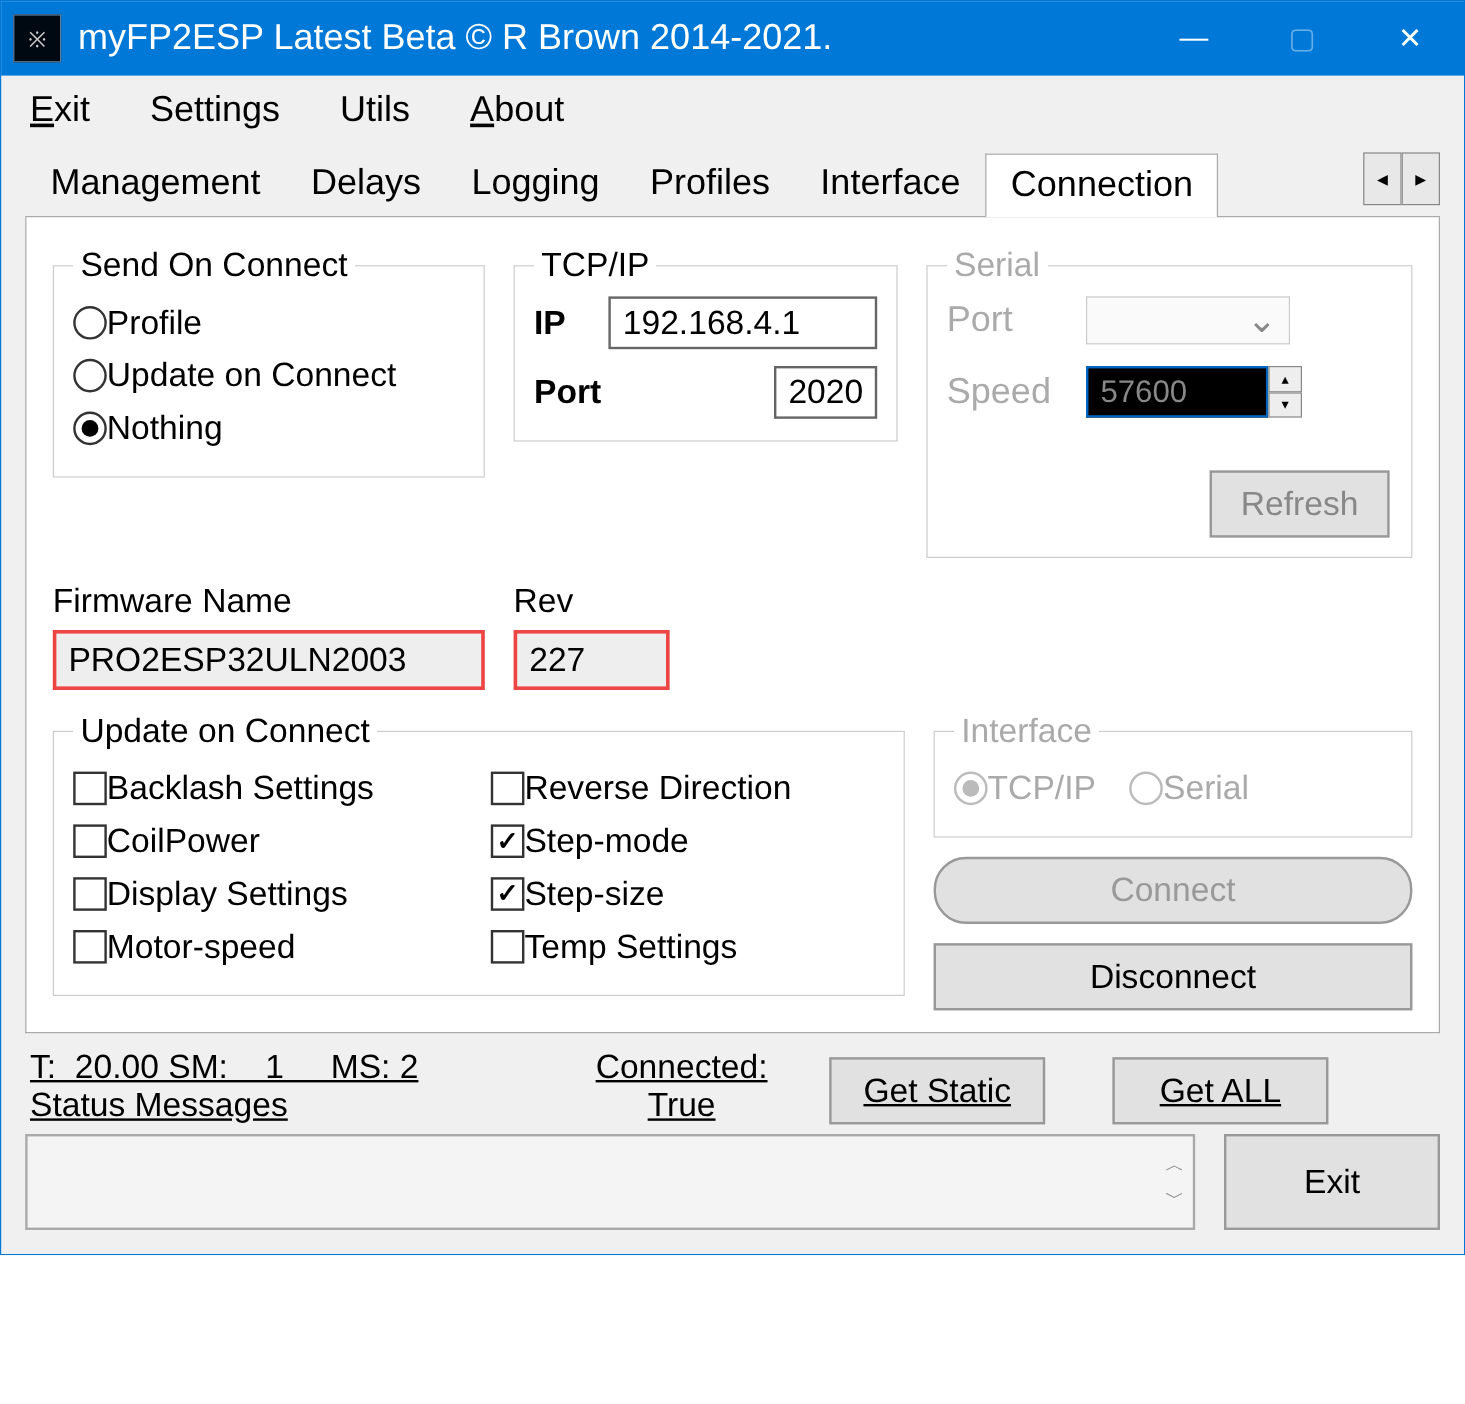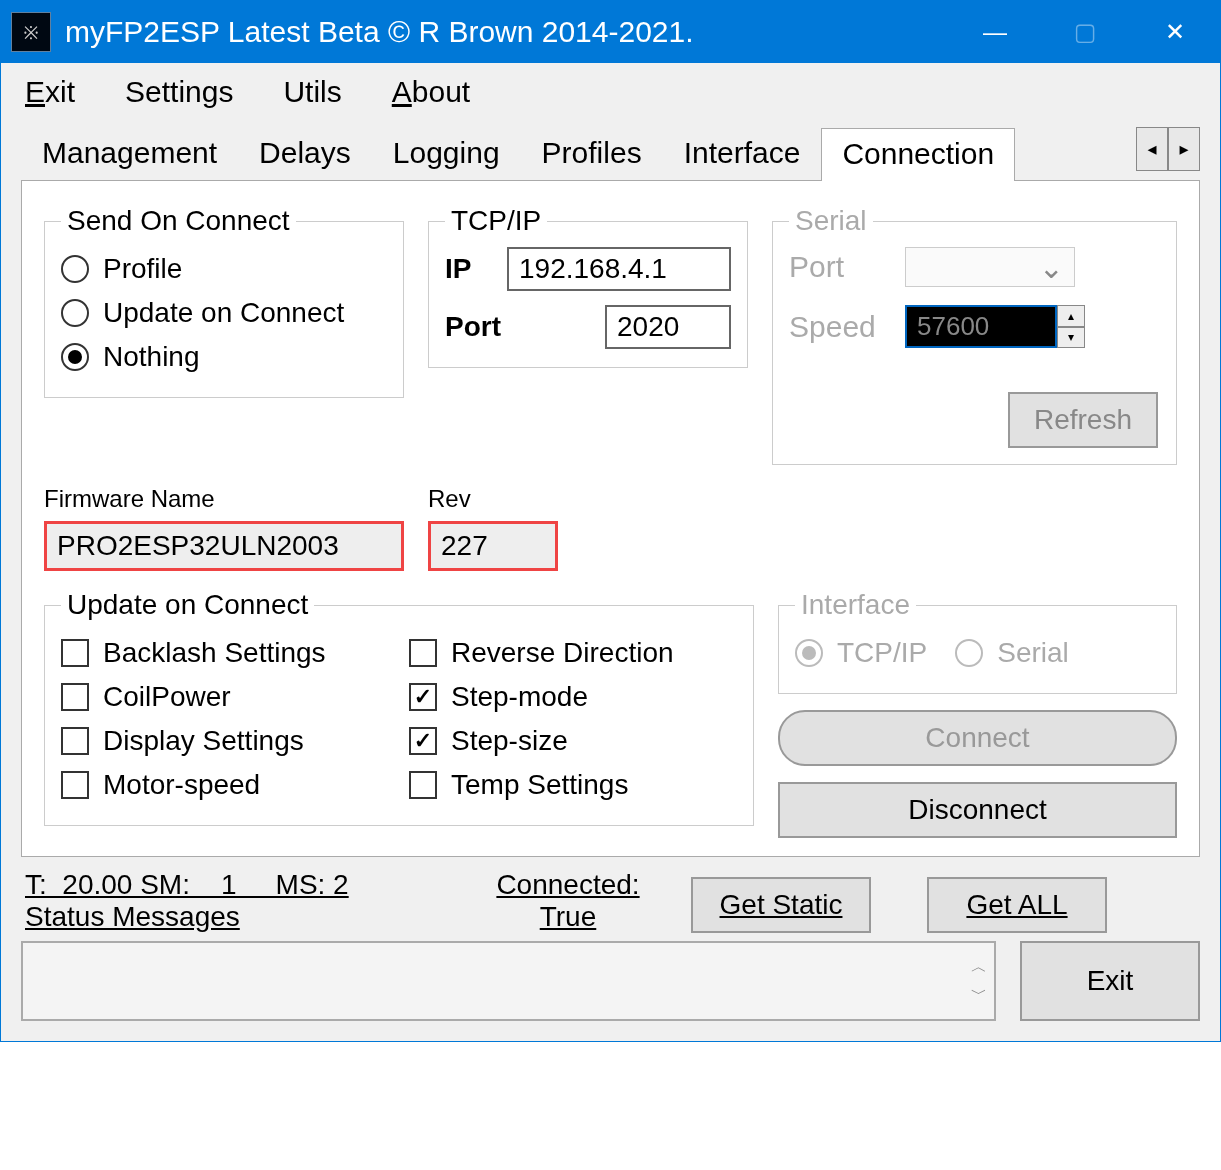--- a/index.html
+++ b/index.html
@@ -18,29 +18,29 @@
 .tab { padding: 8px 20px 10px 20px; font-size: 30px; border: 1px solid transparent; border-bottom: none; background: #f0f0f0; }
 .tab.active { background: #fff; border-color: #aaa; position: relative; top: 1px; }
 .tabscroll { margin-left: auto; display: flex; }
 .tabscroll .sb { width: 32px; height: 44px; border: 1px solid #888; background: #e8e8e8; display:flex; align-items:center; justify-content:center; font-size:18px; }
 .tabbody { background: #fff; border: 1px solid #aaa; border-top: none; padding: 24px 22px 18px 22px; }
 fieldset { border: 1px solid #ccc; font-size: 30px; padding: 10px 16px 18px 16px; margin: 0; }
 legend { font-size: 28px; padding: 0 6px; }
 legend.dim, .dimtext { color: #aaa; }
 .row { display: flex; gap: 24px; }
 .col { flex: 1; }
-.radio, .check { display: flex; align-items: center; gap: 14px; font-size: 28px; padding: 6px 0; }
+.radio, .check { display: flex; align-items: center; font-size: 28px; padding: 6px 0; }
 .radio .dot, .check .box { width: 28px; height: 28px; border: 2px solid #333; display: flex; align-items: center; justify-content: center; }
 .radio .dot { border-radius: 50%; }
 .radio .dot .inner { width: 14px; height: 14px; background: #000; border-radius: 50%; }
 .check .box.checked::after { content: "✓"; font-size: 22px; font-weight: bold; }
 .txt-input { border: 2px solid #666; font-size: 28px; padding: 4px 10px; background: #fff; }
 .ro-input { border: 3px solid #ef4444; background: #eee; font-size: 28px; padding: 6px 10px; }
 label.field { font-size: 28px; font-weight: bold; }
-label.plain { font-size: 24px; text-align: right; }
+label.plain { font-size: 28px; text-align: right; }
 .btn { border: 2px solid #999; background: #e1e1e1; font-size: 28px; padding: 10px 24px; text-align: center; }
 .dropdown { border: 1px solid #ccc; width: 170px; height: 40px; background: #fafafa; display: flex; align-items: center; justify-content: flex-end; padding-right: 10px; color: #888; }
 .spin { display: flex; width: 180px; }
 .spin .val { flex:1; background: #000000; color: #888; border: 2px solid #0066c0; padding: 4px 10px; font-size: 26px; }
 .spin .arrows { width: 28px; display:flex; flex-direction:column; }
 .spin .arrows span { flex:1; border:1px solid #888; background:#eee; font-size:12px; display:flex; align-items:center; justify-content:center; }
 .status { display: flex; align-items: flex-end; gap: 18px; font-size: 28px; padding: 12px 4px 0 4px; text-decoration: underline; }
 .msgbox { flex:1; height: 80px; border: 2px solid #aaa; background: #f4f4f4; display:flex; }
 .msgbox .scroll { width: 30px; margin-left:auto; display:flex; flex-direction:column; align-items:center; justify-content:center; color:#888; gap:6px; }
 </style>
@@ -103,21 +103,21 @@
 
         <div class="col" style="flex:0 0 320px;">
           <fieldset>
             <legend>TCP/IP</legend>
             <div style="display:flex; align-items:center; gap:12px; margin-bottom:14px;">
               <label class="field" style="width:50px;">IP</label>
               <div class="txt-input" style="flex:1;">192.168.4.1</div>
             </div>
             <div style="display:flex; align-items:center; gap:12px;">
               <label class="field" style="flex:1;">Port</label>
-              <div class="txt-input" style="width:126px;">2020</div>
+              <div class="txt-input" style="width:86px;">2020</div>
             </div>
           </fieldset>
         </div>
 
         <div class="col" style="flex:1;">
           <fieldset style="height: 260px; position:relative;">
             <legend class="dim">Serial</legend>
             <div style="display:flex; align-items:center; gap:16px; margin-bottom:18px;">
               <span class="dimtext" style="font-size:30px; width:100px;">Port</span>
               <div class="dropdown">

